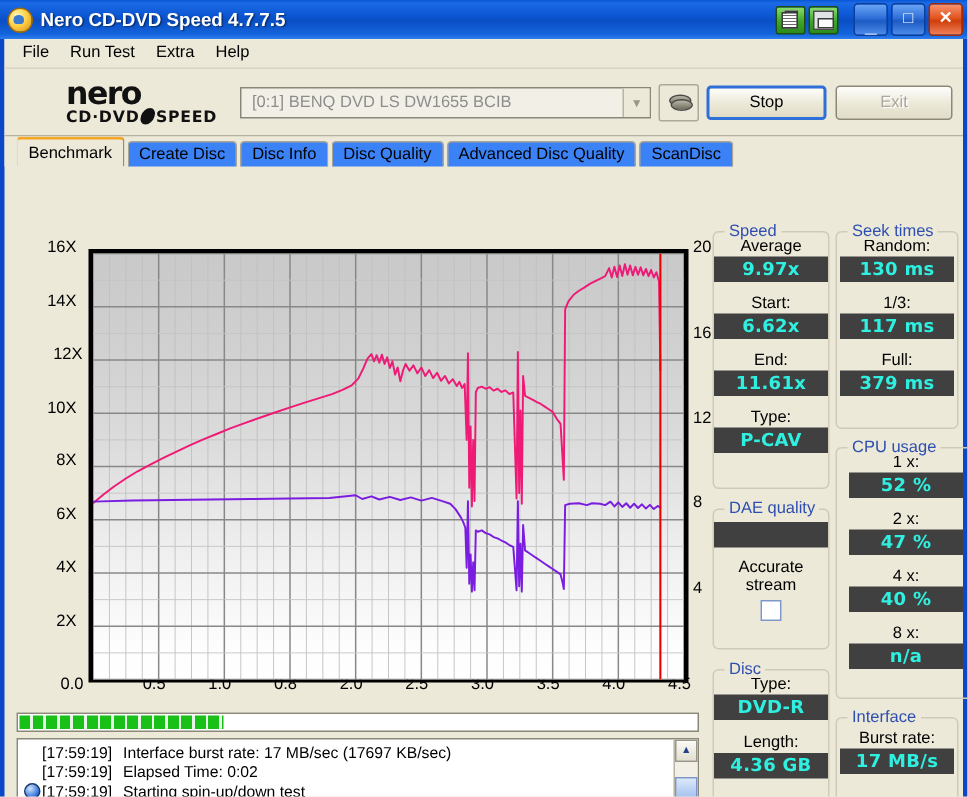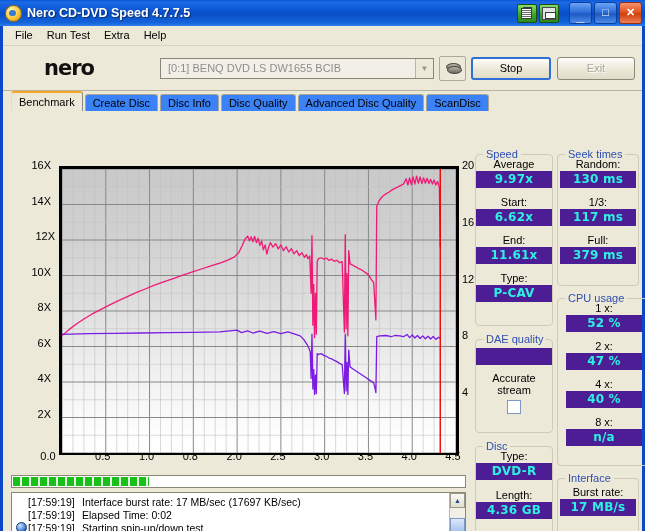--- a/index.html
+++ b/index.html
@@ -120,21 +120,21 @@
      font-size:7px;color:#24418a;}
   .scroll .up{top:0;}
   .scroll .thumb{position:absolute;left:0;right:0;top:25px;height:14px;
      background:linear-gradient(180deg,#dce8fb,#a8c4ef);border:1px solid #7d98c8;box-sizing:border-box;}
 
   
   .grp{position:absolute;border:1px solid #cfcbb8;border-radius:4px;box-sizing:border-box;}
   .grp > .cap{position:absolute;top:-7px;left:7px;background:#ece9d8;padding:0 3px;
      color:#2f4fb0;font-size:11px;white-space:nowrap;}
   .lbl{text-align:center;font-size:11px;color:#000;margin-top:3px;}
-  .lcd{margin:1px auto 0;background:#4c1d95;color:#2ff0e0;font-weight:bold;font-size:12px;
+  .lcd{margin:1px auto 0;background:#404040;color:#2ff0e0;font-weight:bold;font-size:12px;
      text-align:center;line-height:17px;height:17px;width:76px;
      font-family:"DejaVu Sans",sans-serif;letter-spacing:.2px;}
   .lcd.blank{color:#000;}
   .chk{width:14px;height:14px;margin:4px auto 0;background:#fff;border:1px solid #7d98c8;box-sizing:border-box;}
 </style>
 </head>
 <body>
 
 <div class="titlebar">
   <div class="tb-icon"></div>
@@ -163,20 +163,25 @@
   <div class="menubar">
     <div>File</div>
     <div>Run Test</div>
     <div>Extra</div>
     <div>Help</div>
   </div>
 
   <div class="headrow">
     <div class="logo">
       <div class="n1">nero</div>
+      <div class="n2">
+        <span>CD·DVD</span>
+        <span class="disc"></span>
+        <span>SPEED</span>
+      </div>
     </div>
     <div class="drivebox">
       <div class="txt">[0:1]   BENQ DVD LS DW1655 BCIB</div>
       <div class="arrow">▼</div>
     </div>
     <div class="iconbtn">
       <div class="discs">
           <i></i>
           <i></i>
         </div>

